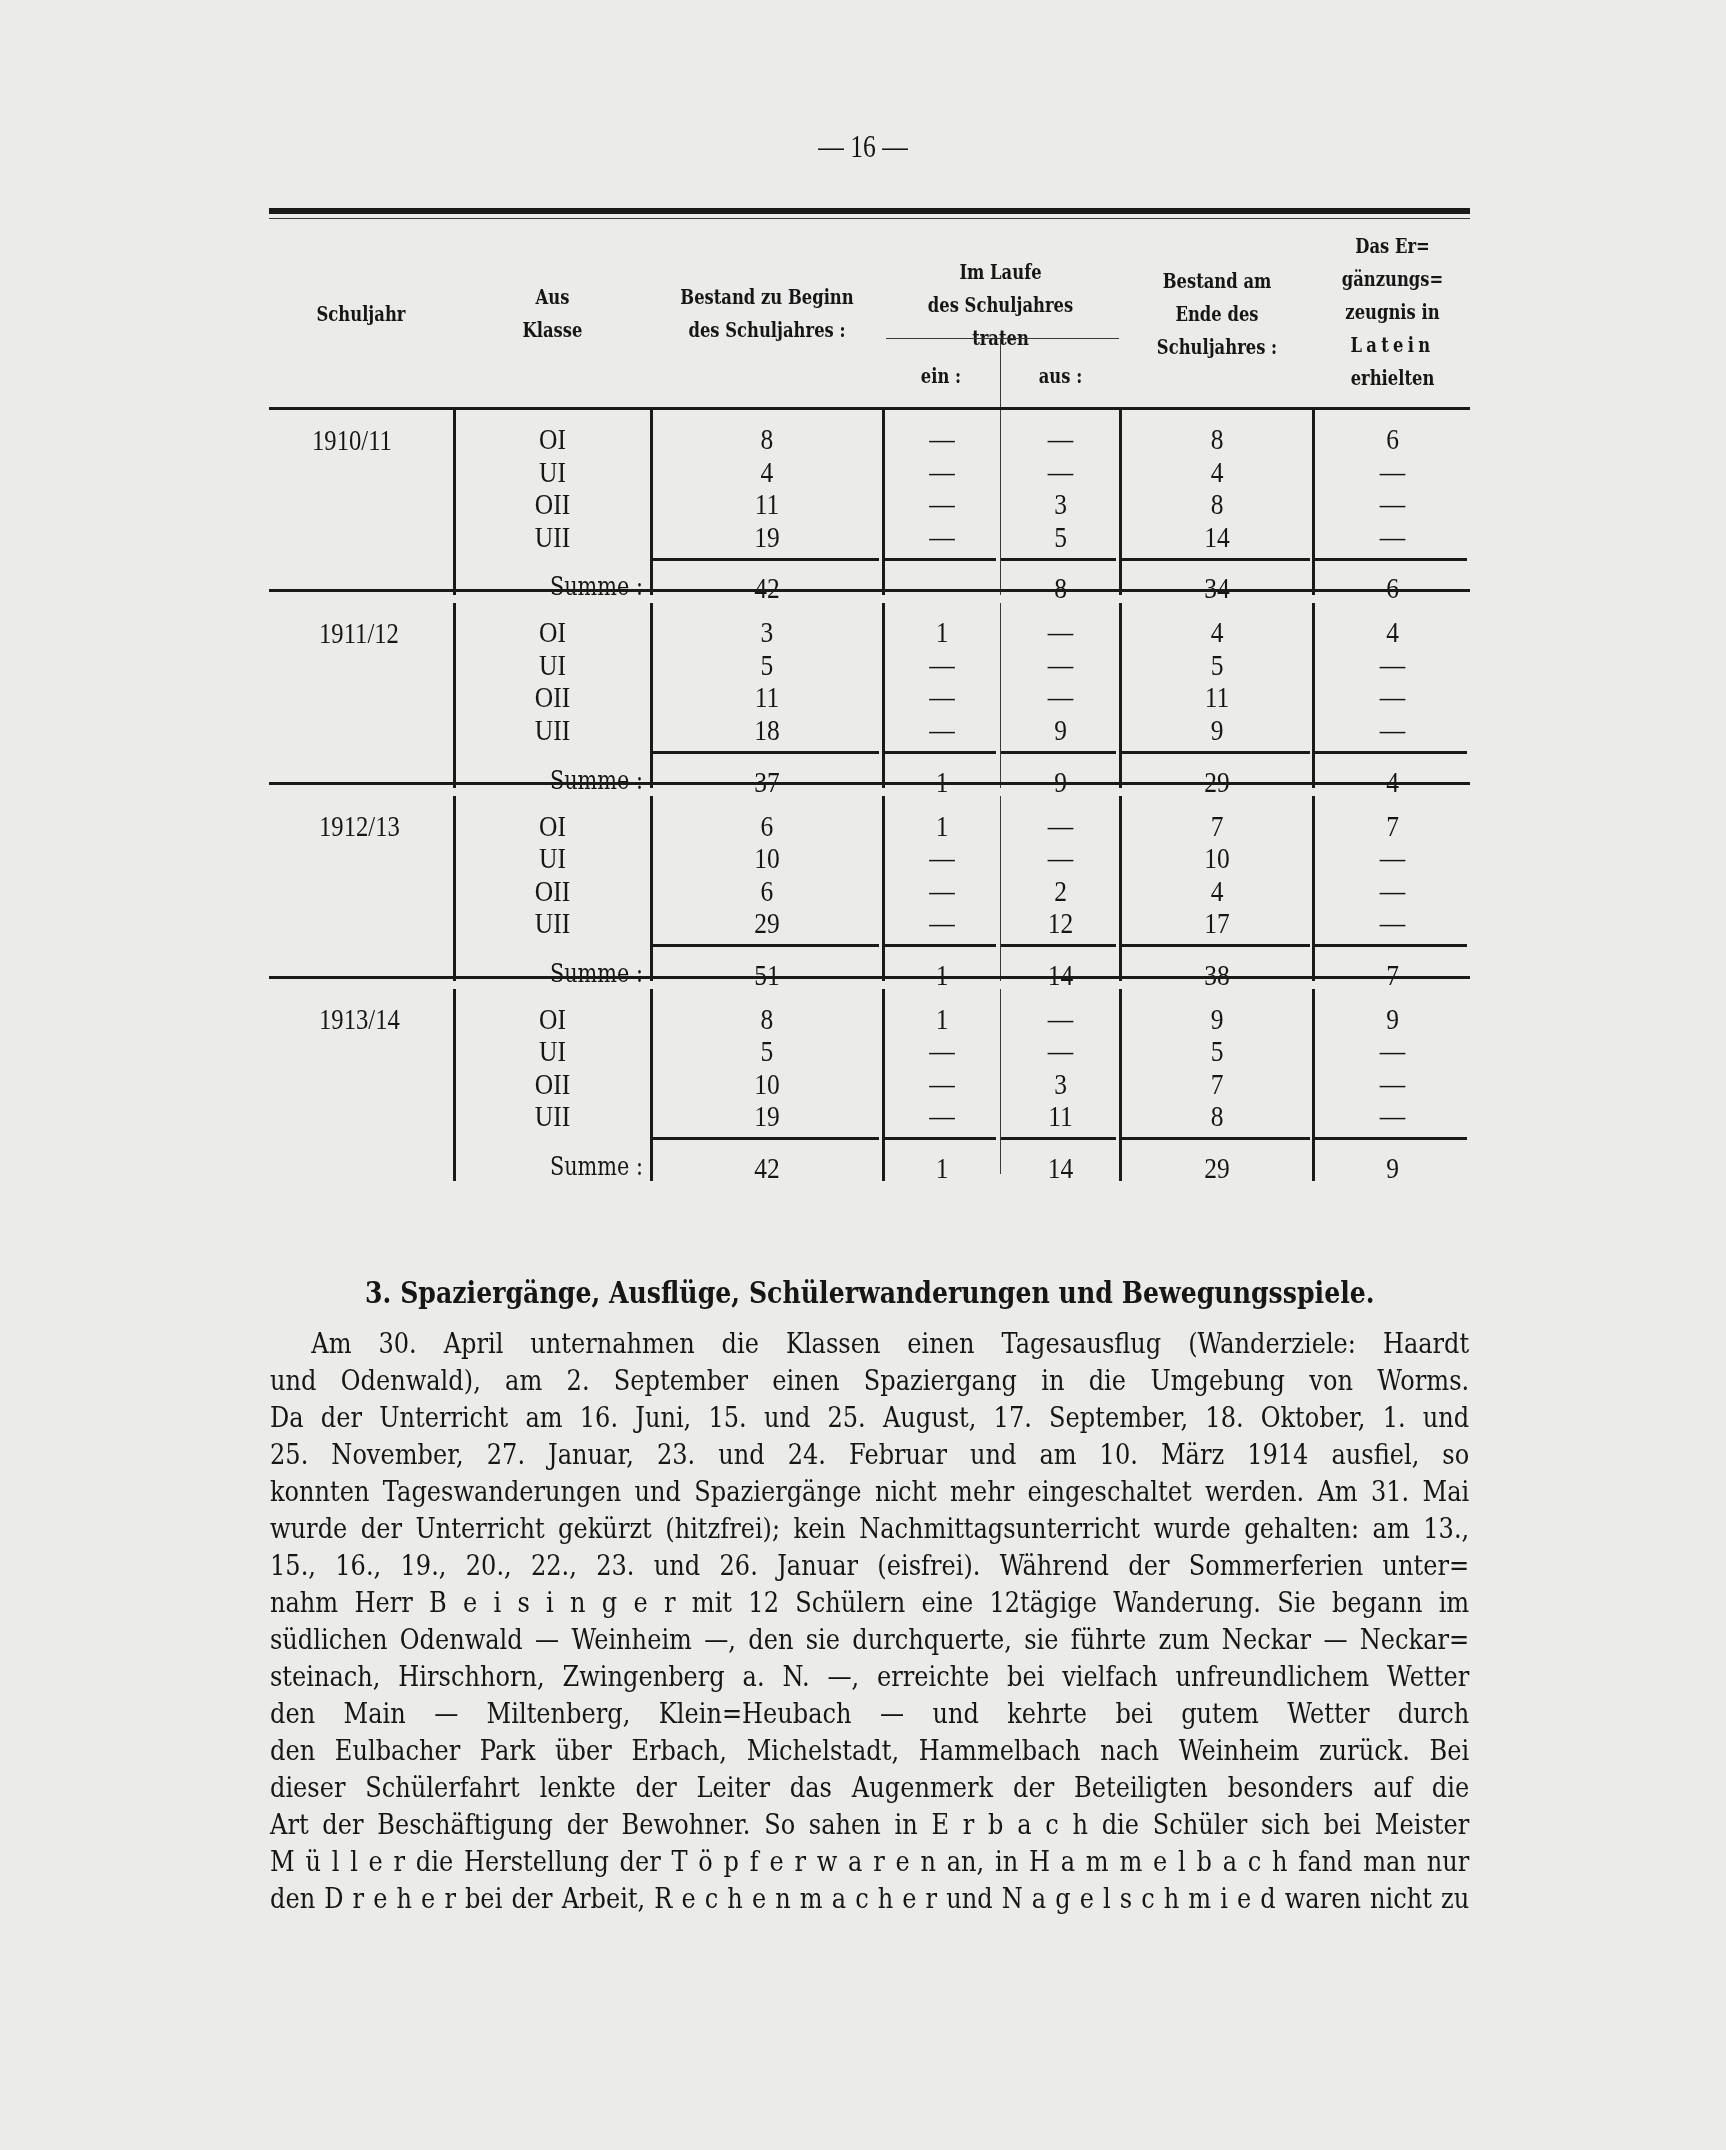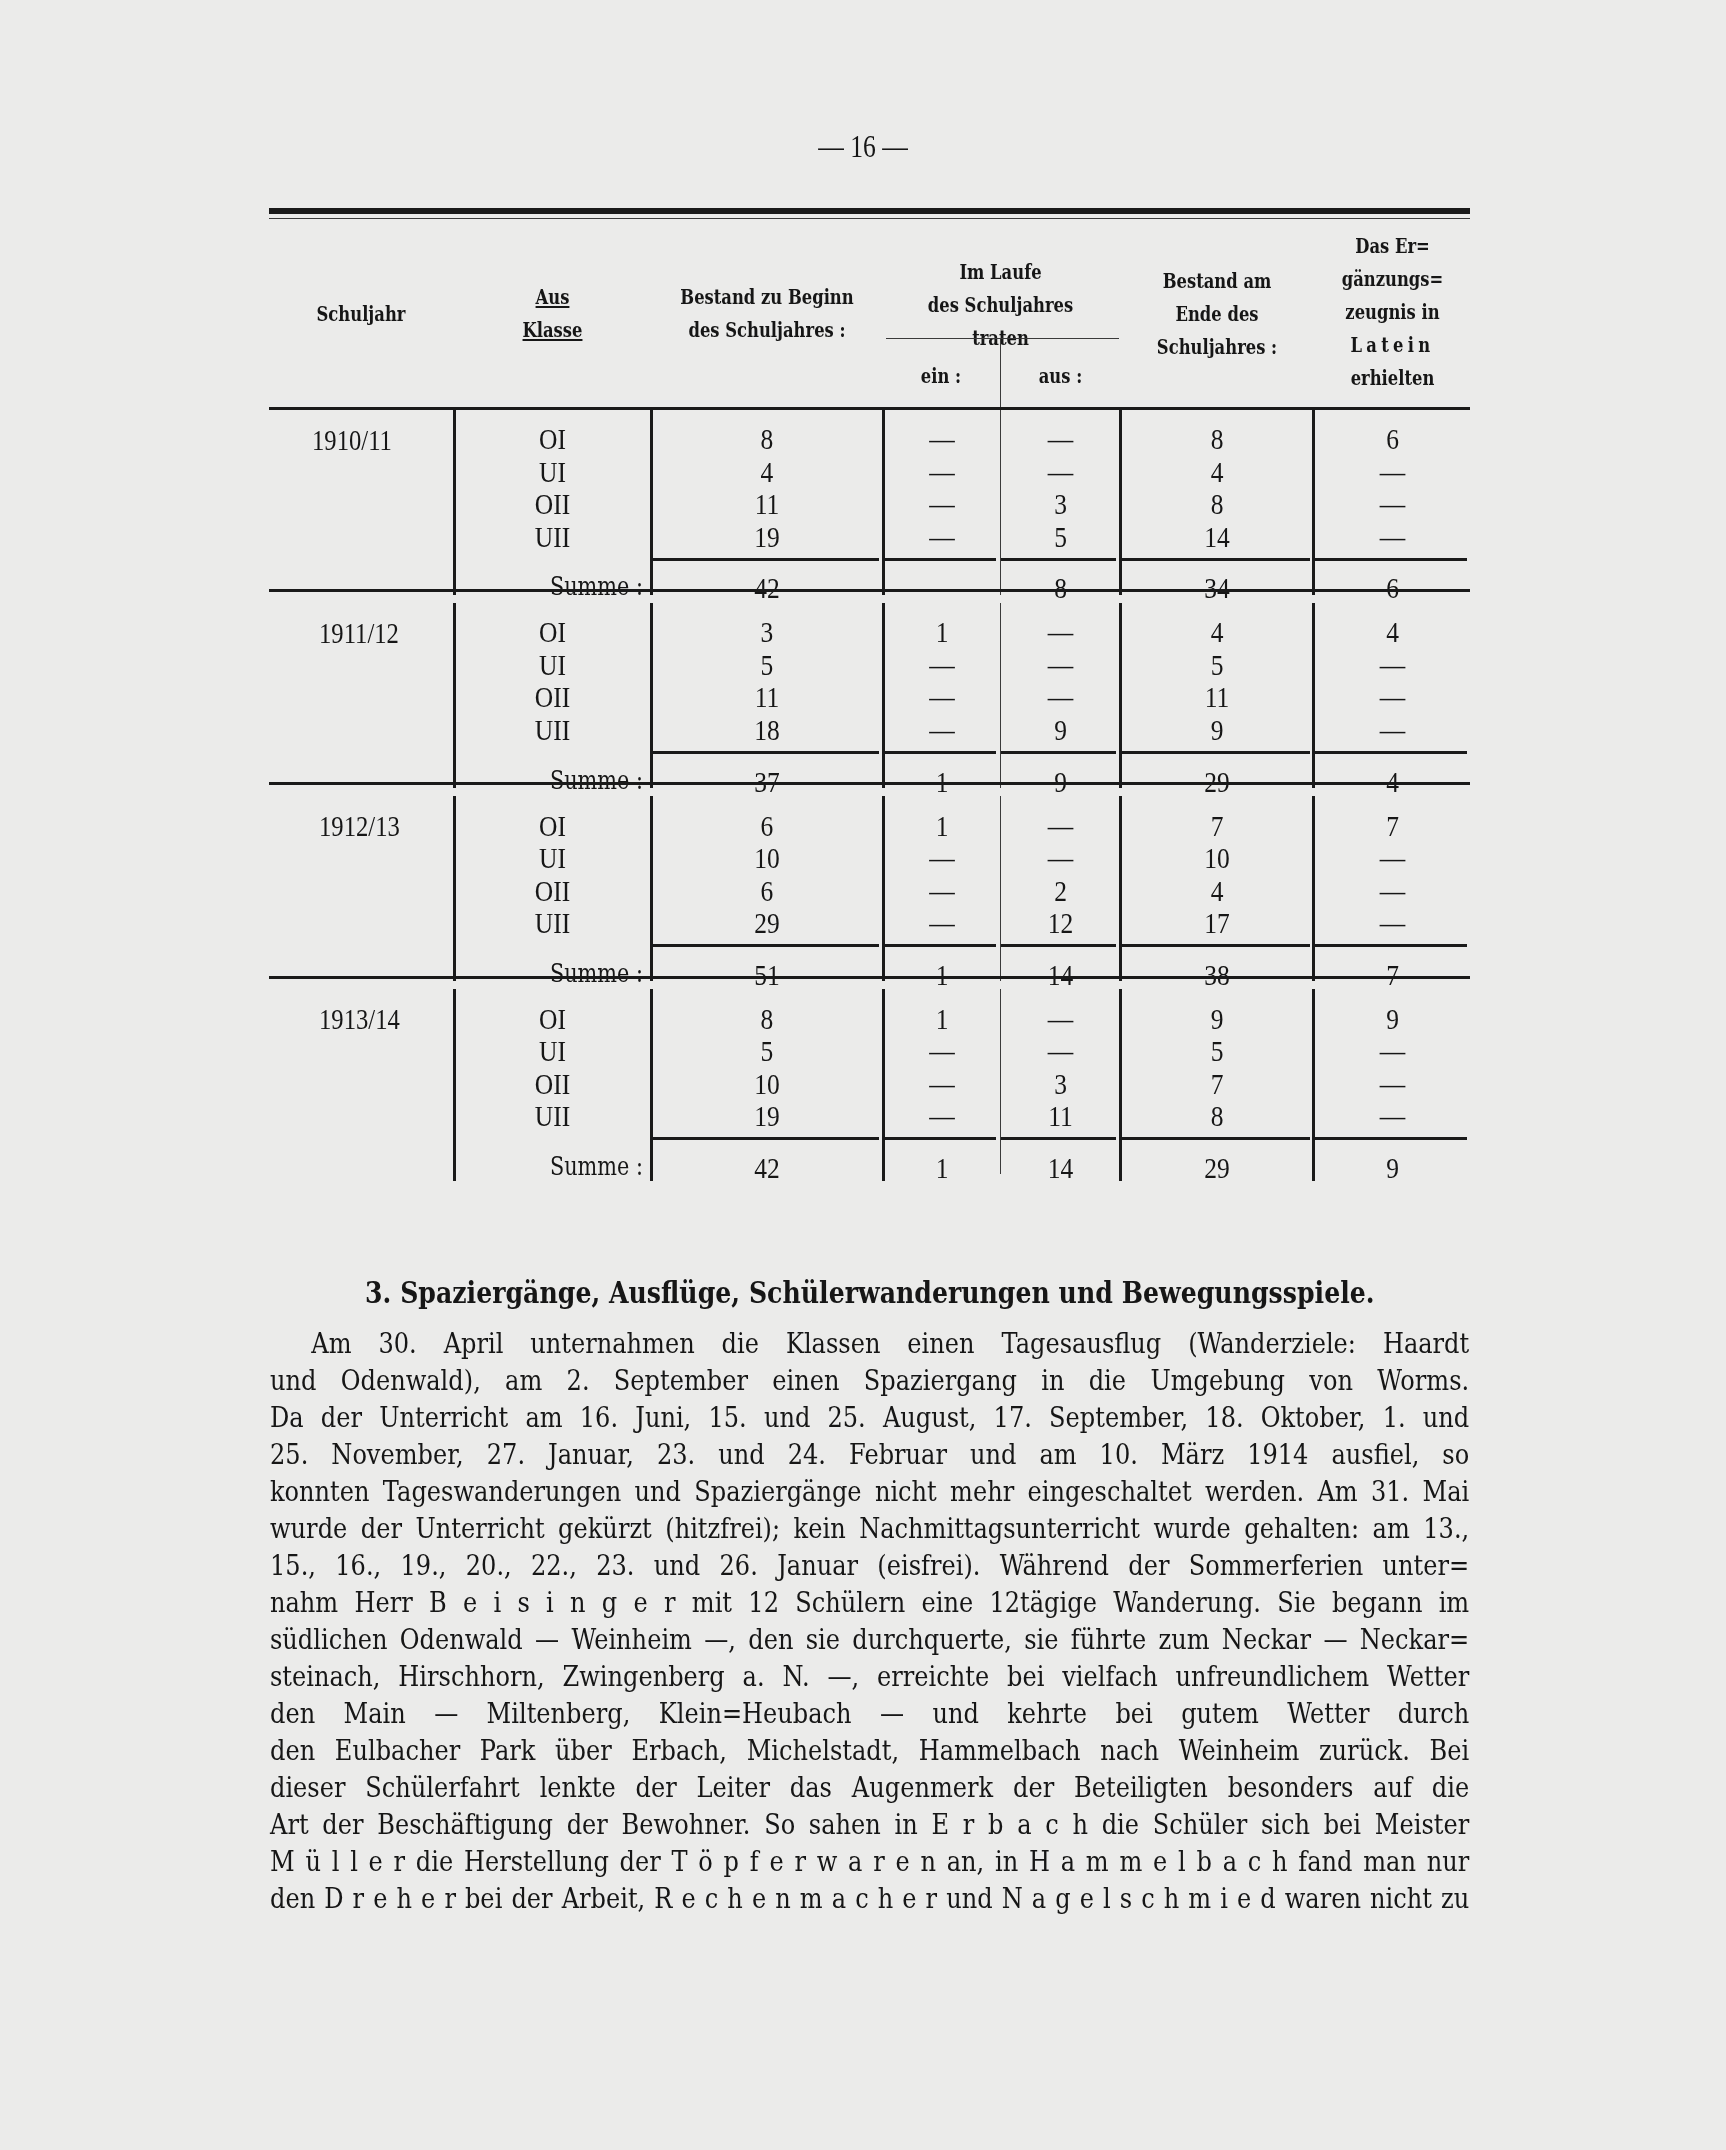--- a/index.html
+++ b/index.html
@@ -62,21 +62,21 @@
 
 <div class="abs page-number">— 16 —</div>
 
 <div id="table">
 
   <div class="abs rule-thick" style="left:269px; width:1201px; top:208px;"></div>
   <div class="abs rule-thin" style="left:269px; width:1201px; top:218px;"></div>
 
   <div class="abs hdr" style="left:269px; width:184px; top:297px;">Schuljahr</div>
 
-  <div class="abs" style="left:455px; width:195px; top:280px;text-decoration:underline;">
+  <div class="abs" style="left:455px; width:195px; top:280px;">
     <div class="hdr">Aus</div>
     <div class="hdr">Klasse</div>
   </div>
 
   <div class="abs" style="left:653px; width:228px; top:280px;">
     <div class="hdr">Bestand zu Beginn</div>
     <div class="hdr">des Schuljahres :</div>
   </div>
 
   <div class="abs" style="left:883px; width:235px; top:229px;margin-top:26px;">

